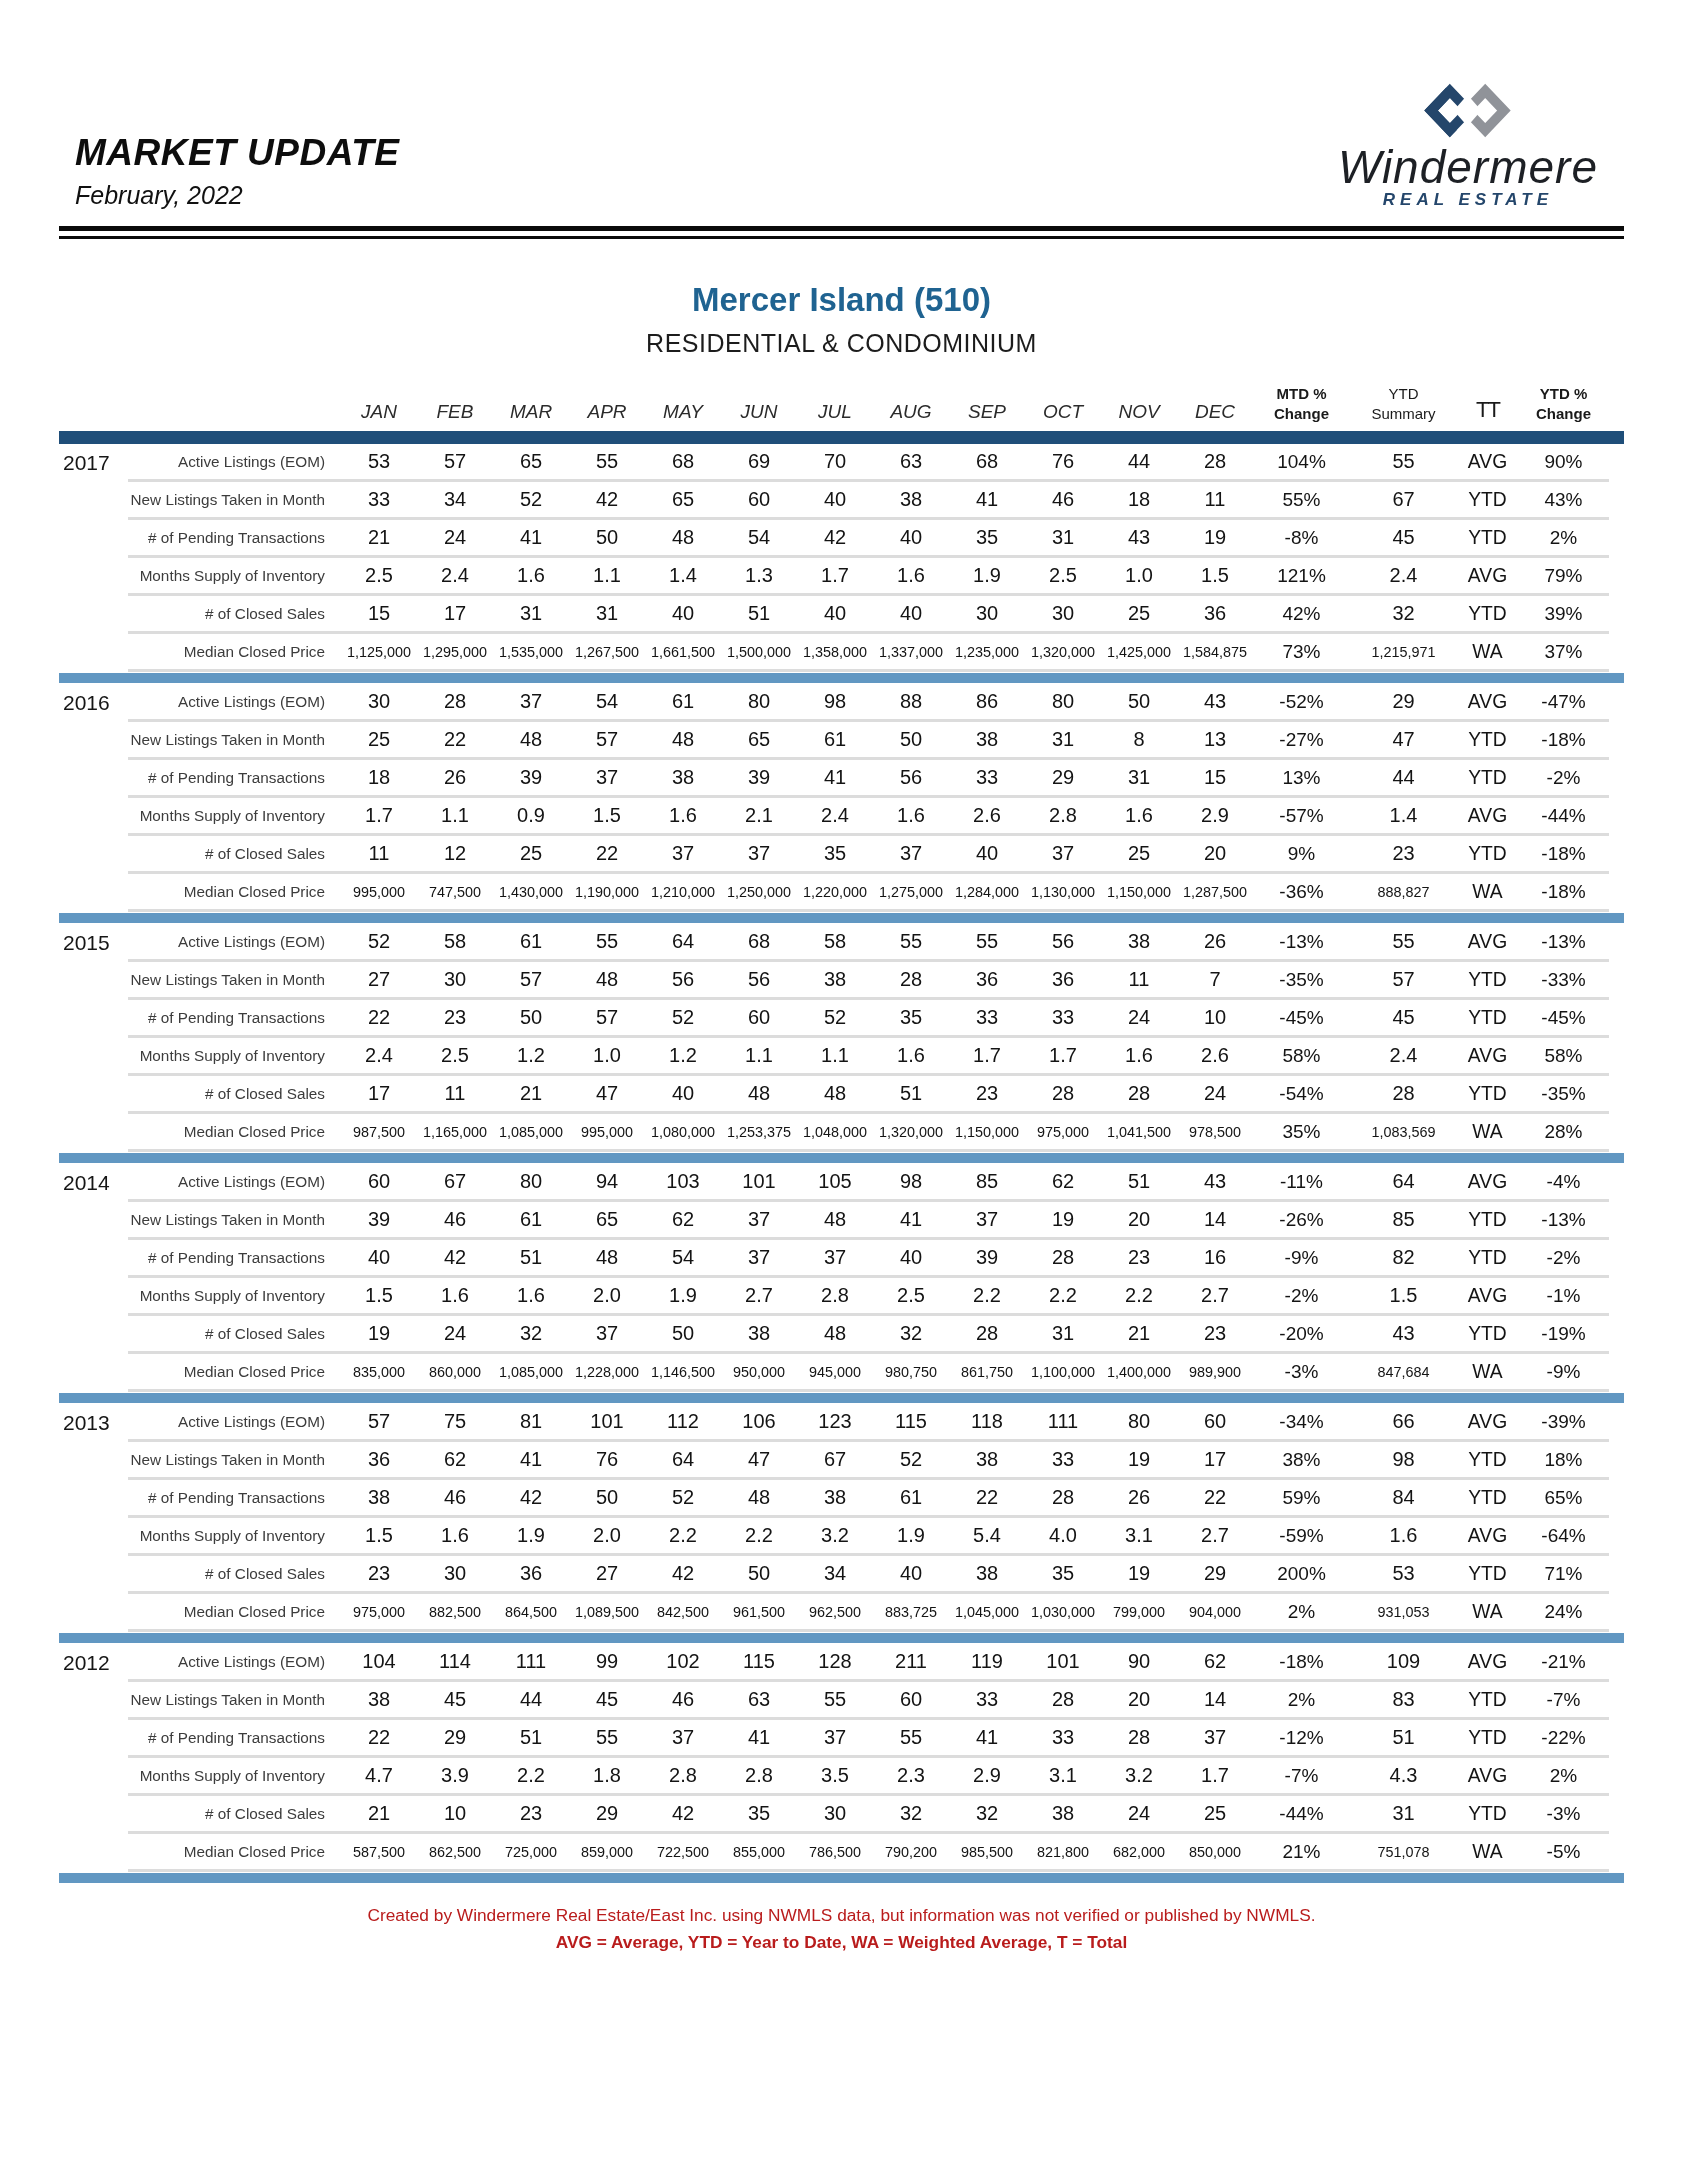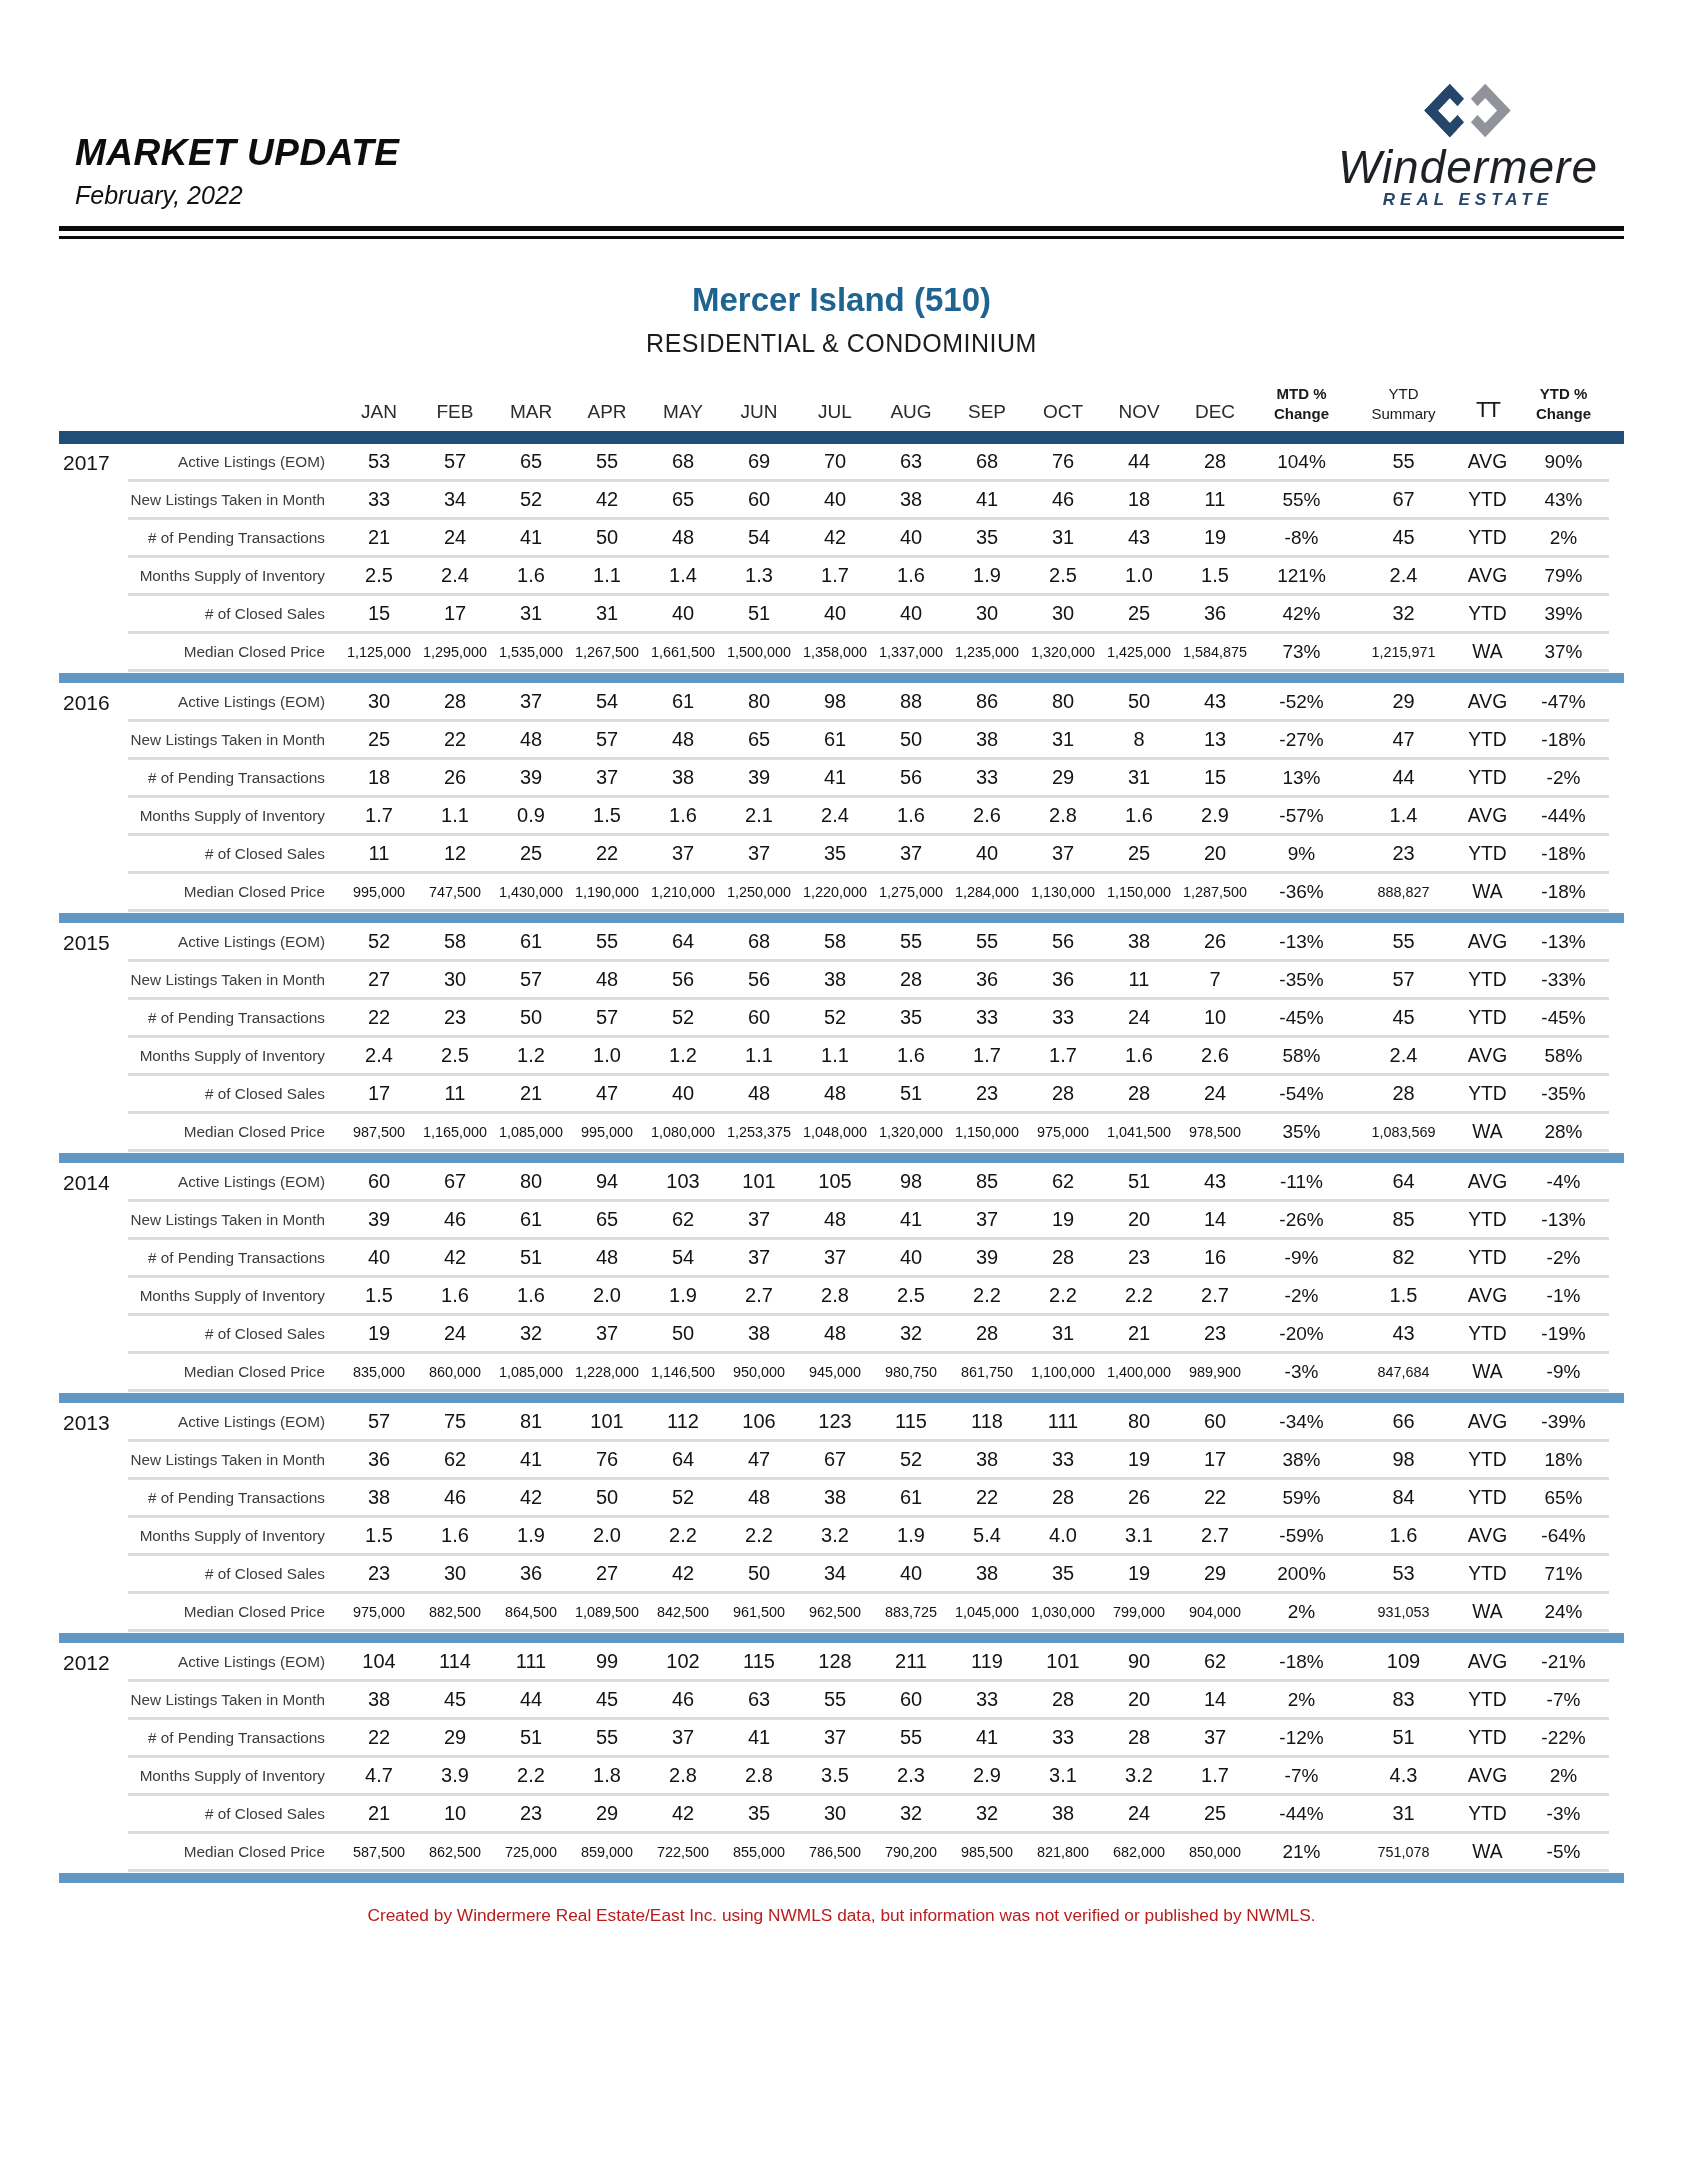--- a/index.html
+++ b/index.html
@@ -22,21 +22,21 @@
   .double-rule .r2{height:3px;background:#0a0a0a;}
 
   .report-title{text-align:center;font-size:33px;font-weight:bold;color:#1F6391;margin-top:42px;}
   .report-subtitle{text-align:center;font-size:25px;color:#1c1c1c;letter-spacing:0.5px;margin-top:10px;}
 
   
   .grid{display:grid;grid-template-columns:69px 213px repeat(12,76px) 97px 107px 61px 91px;align-items:center;}
   .table-wrap{margin-top:26px;}
   .hc{text-align:center;}
   .header-row{align-items:end;padding-bottom:8px;}
-  .h-month{font-size:19px;color:#2b2b2b;}
+  .h-month{font-size:19px;color:#2b2b2b;font-style:italic;}
   .h-extra{font-size:15px;line-height:1.3;color:#1a1a1a;}
   .h-extra.bold{font-weight:bold;}
   .h-tt{font-size:22px;color:#1a1a1a;letter-spacing:-2px;}
   .header-bar{height:13px;background:#1F4E79;}
 
   .row .cell{display:flex;align-items:center;justify-content:center;height:38px;border-bottom:3px solid #dcdcdc;box-sizing:border-box;}
   .row .year{justify-content:flex-start;border-bottom:none;font-size:21px;color:#161616;padding-left:4px;}
   .row .label{justify-content:flex-end;font-size:15.3px;color:#3c3c3c;padding-right:16px;text-align:right;}
   .row .val{font-size:20px;color:#141414;}
   .row .pct{font-size:19px;color:#141414;}
@@ -836,16 +836,17 @@
           <div class="cell ytd">751,078</div>
           <div class="cell tt">WA</div>
           <div class="cell pct">-5%</div>
         </div>
         <div class="section-bar"></div>
       </div>
   </div>
 
   <div class="footer">
     <div class="f1">Created by Windermere Real Estate/East Inc. using NWMLS data, but information was not verified or published by NWMLS.</div>
+    <div class="f2">AVG = Average, YTD = Year to Date, WA = Weighted Average, T = Total</div>
   </div>
 
 </div>
 
 
 </body></html>

